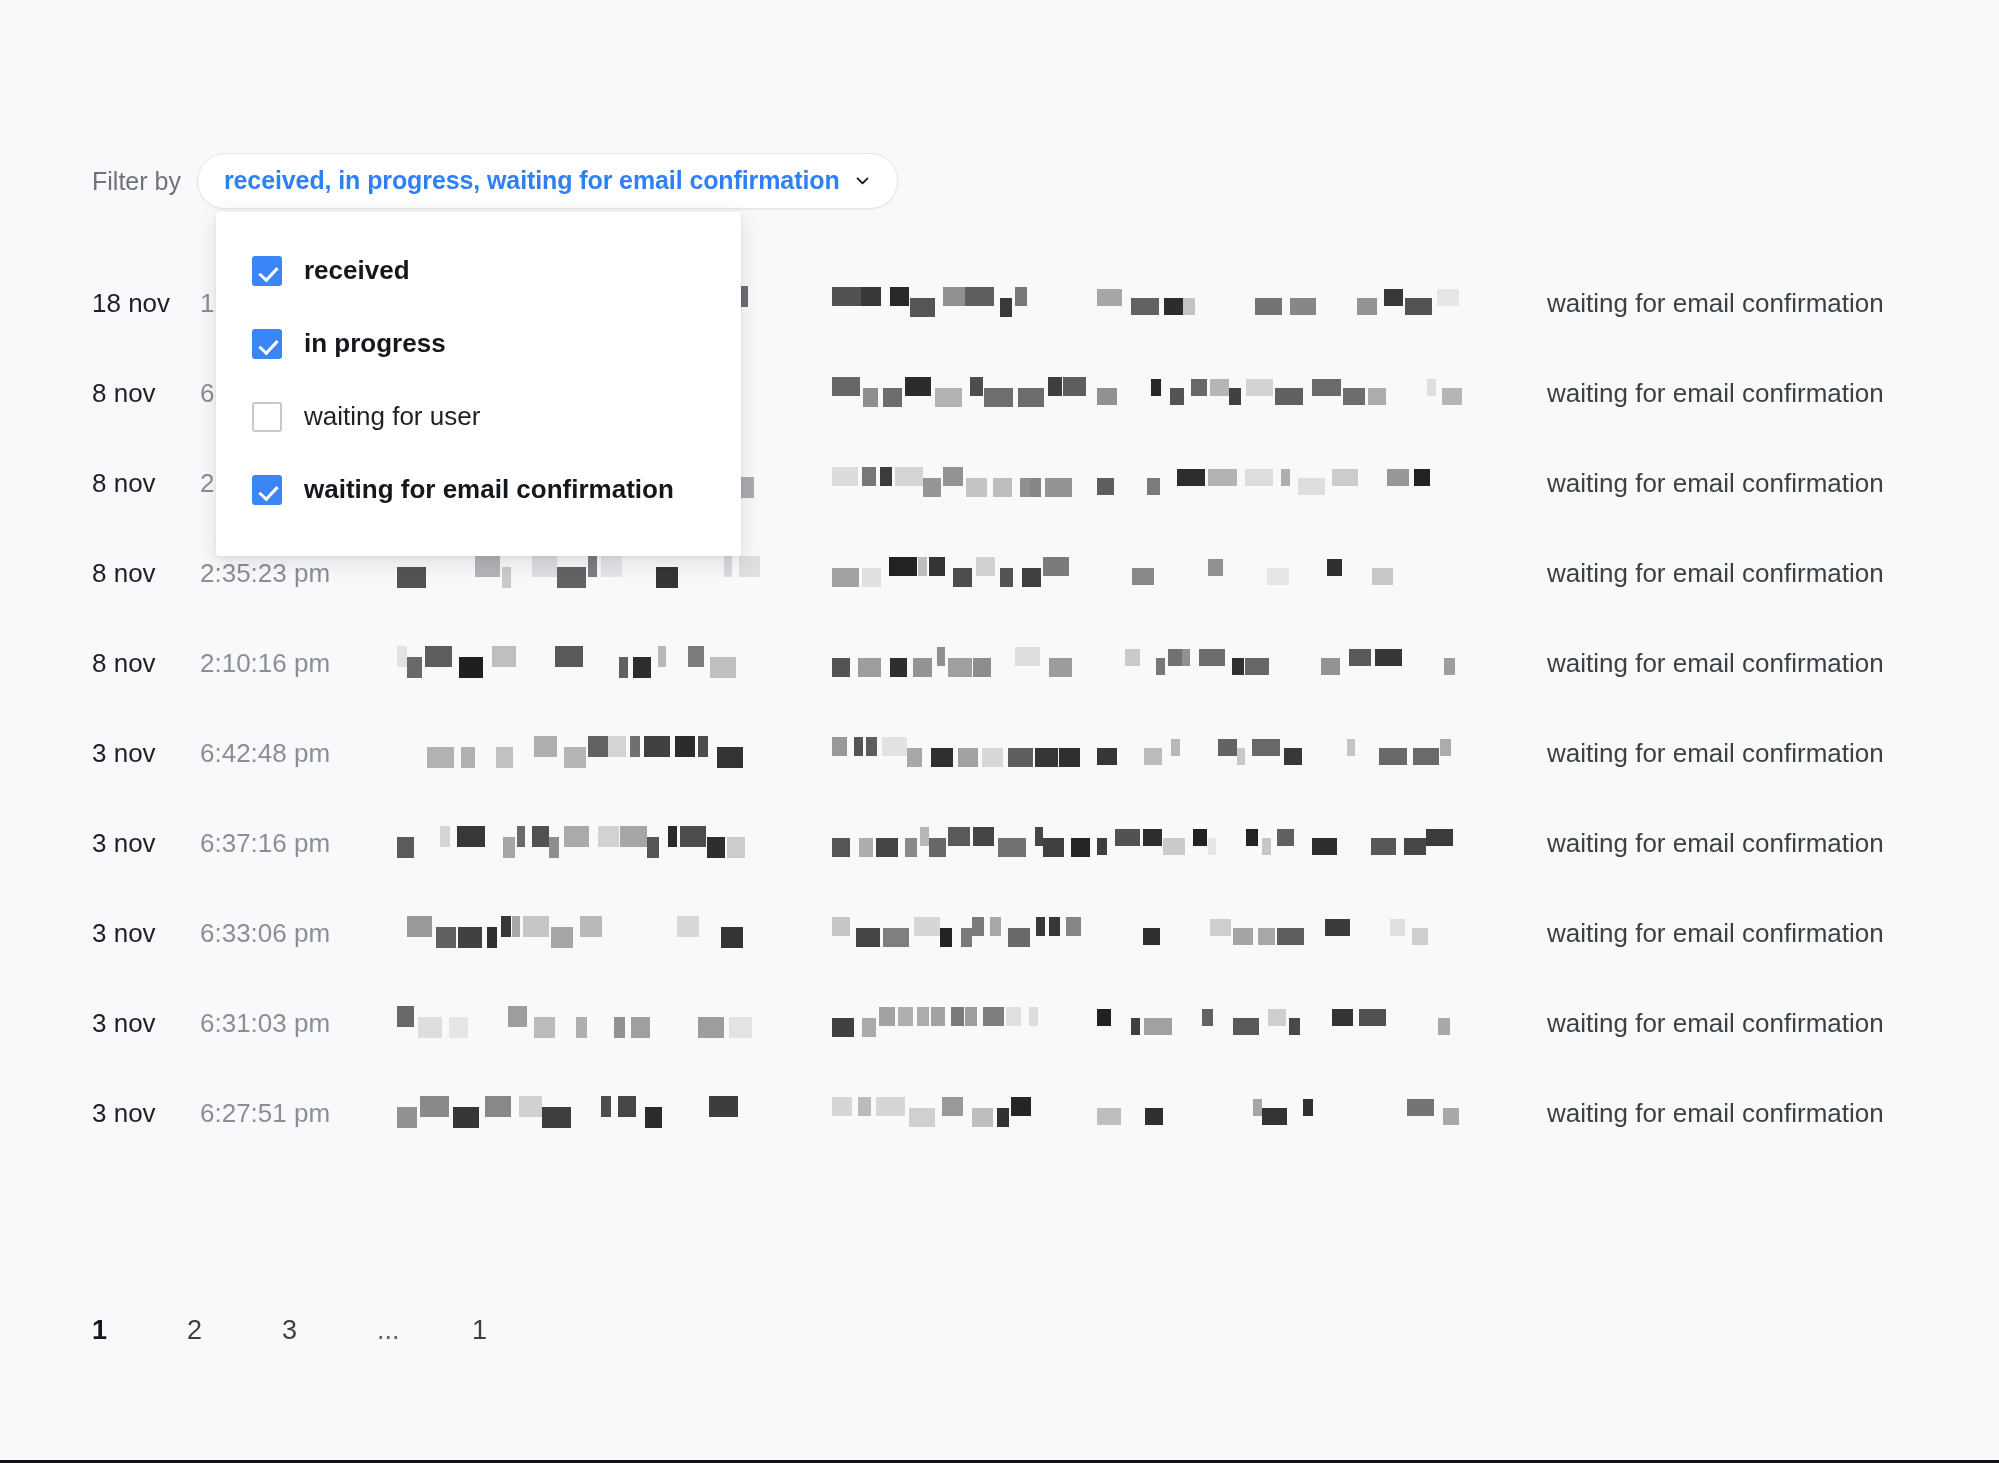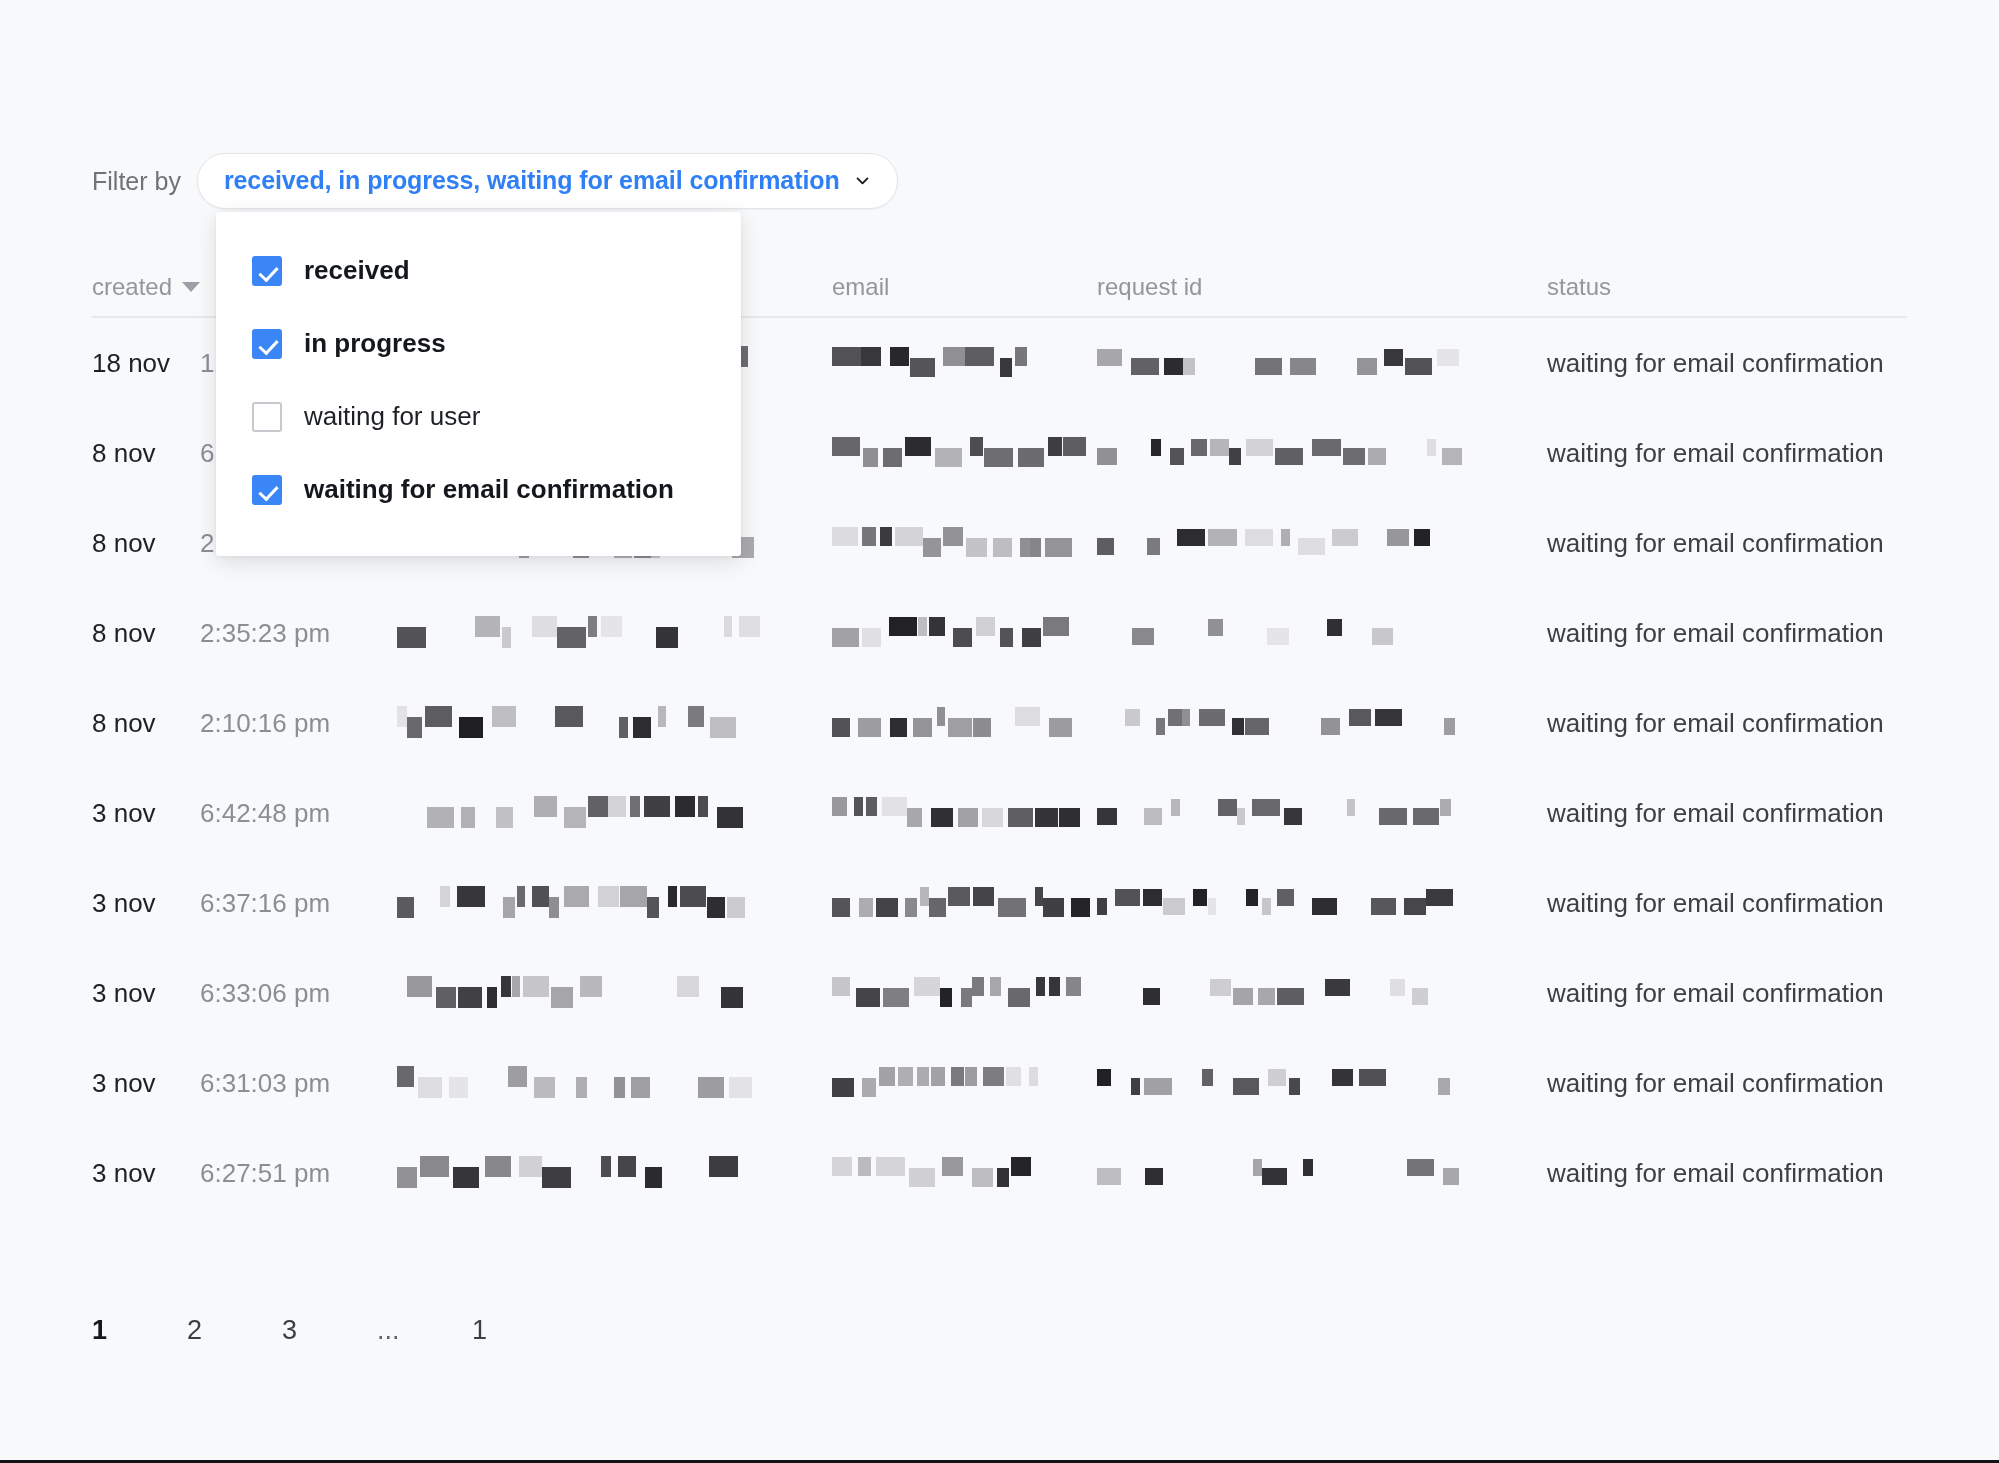--- a/index.html
+++ b/index.html
@@ -217,38 +217,20 @@
       <span class="filter-chip-text">received, in progress, waiting for email confirmation</span>
       <span class="chev">
         <svg viewBox="0 0 24 24" width="17" height="17" fill="none" stroke="#16181d" stroke-width="2.6" stroke-linecap="round" stroke-linejoin="round">
             <polyline points="5 9 12 16 19 9"></polyline>
           </svg>
       </span>
     </div>
   </div>
 
   <div class="table">
-    <div class="thead">
-      <div class="th col-created">
-        <span>created</span>
-        <span class="sort-caret"></span>
-      </div>
-      <div class="th col-name">
-        <span></span>
-      </div>
-      <div class="th col-email">
-        <span>email</span>
-      </div>
-      <div class="th col-reqid">
-        <span>request id</span>
-      </div>
-      <div class="th col-status">
-        <span>status</span>
-      </div>
-    </div>
     <div id="tbody">
         <div class="trow">
           <div class="cell col-created">
             <span class="date-day">18 nov</span>
             <span class="date-time">12:</span>
           </div>
           <div class="cell col-name">
             <span class="redact" style="width: 345px; height: 34px; position: relative; display: inline-block;">
               <span style="position: absolute; left: 0px; top: 11px; width: 15px; height: 21px; background: rgb(148, 148, 151);"></span>
               <span style="position: absolute; left: 16px; top: 11px; width: 22px; height: 21px; background: rgb(61, 61, 64);"></span>

